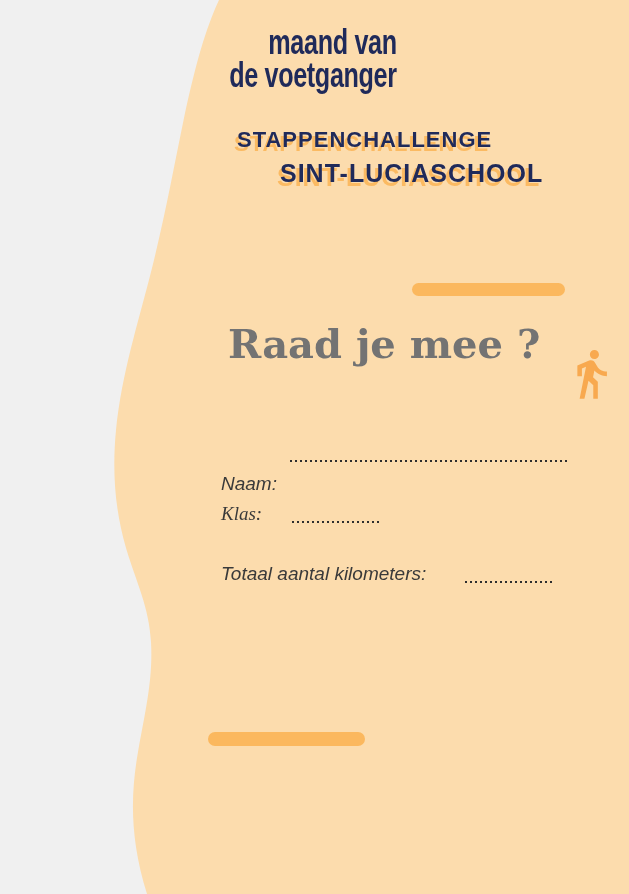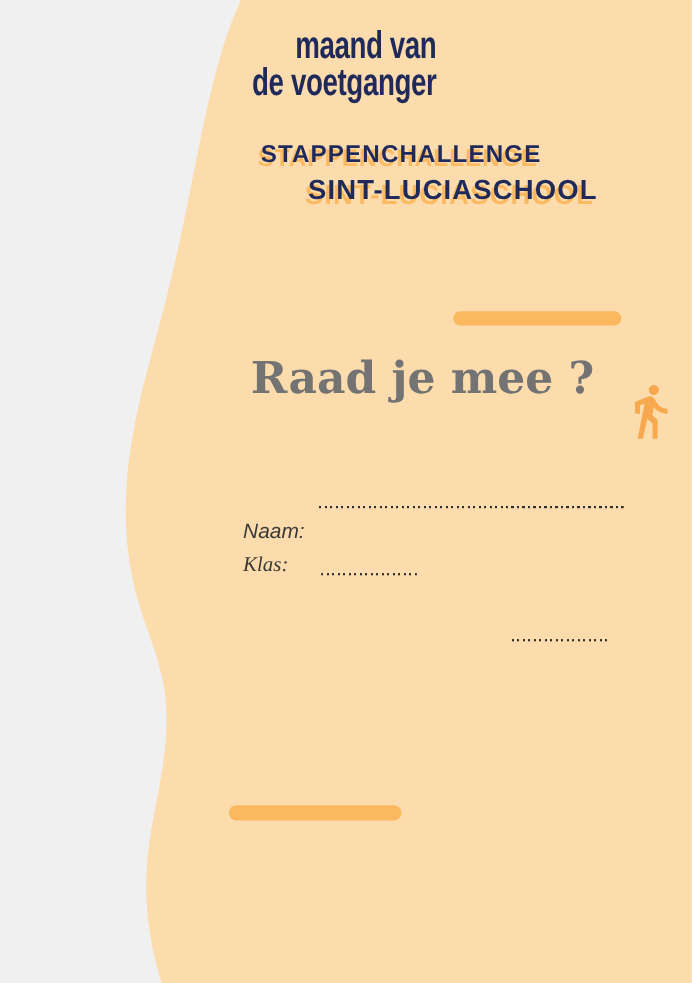--- a/index.html
+++ b/index.html
@@ -121,15 +121,16 @@
   <svg class="walk-icon" viewBox="1 1 22 23" xmlns="http://www.w3.org/2000/svg" aria-hidden="true">
     <path fill="#F8A94F" d="M13.5 5.5c1.1 0 2-.9 2-2s-.9-2-2-2-2 .9-2 2 .9 2 2 2zM9.8 8.9L7 23h2.1l1.8-8 2.1 2v6h2v-7.5l-2.1-2 .6-3C14.8 12 16.8 13 19 13v-2c-1.9 0-3.5-1-4.3-2.4l-1-1.6c-.4-.6-1-1-1.7-1-.3 0-.5.1-.8.1L6 8.3V13h2V9.6l1.8-.7"></path>
   </svg>
 
   <div class="field-label label-naam">Naam:</div>
   <div class="dots dots-naam"></div>
 
   <div class="field-label label-klas">Klas:</div>
   <div class="dots dots-klas"></div>
 
+  <div class="field-label label-km">Totaal aantal kilometers:</div>
   <div class="dots dots-km"></div>
 
 </div>
 
 </body></html>

